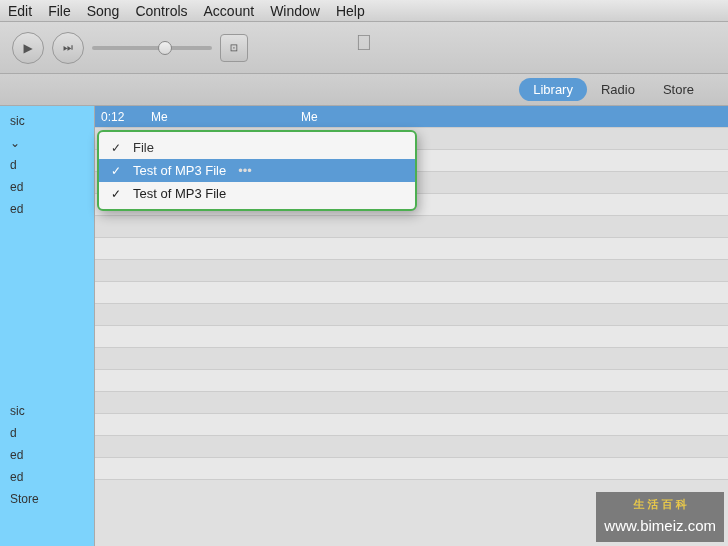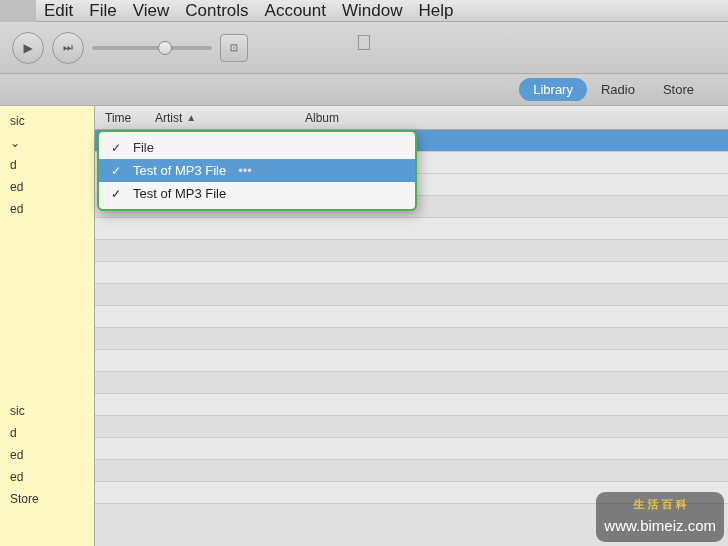--- a/index.html
+++ b/index.html
@@ -14,23 +14,22 @@
 
     
     .menu-bar {
       height: 22px;
       background: linear-gradient(to bottom, #e8e8e8, #d0d0d0);
       display: flex;
       align-items: center;
       padding: 0 8px;
       gap: 16px;
       border-bottom: 1px solid #aaa;
-      font-size: 17px;
+      font-size: 14px;
       color: #222;
-      margin-left: 36px;
     }
     .menu-item {
       cursor: pointer;
     }
 
     
     .toolbar {
       height: 52px;
       background: linear-gradient(to bottom, #d8d8d8, #c8c8c8);
       display: flex;
@@ -144,21 +143,21 @@
 
     
     .main-layout {
       display: flex;
       height: calc(546px - 22px - 52px - 32px);
     }
 
     
     .sidebar {
       width: 95px;
-      background: #fef9c3;
+      background: #7dd3fc;
       border-right: 1px solid #aaa;
       padding-top: 4px;
     }
 
     .sidebar-item {
       padding: 4px 10px;
       font-size: 12px;
       color: #333;
       cursor: pointer;
     }
@@ -258,21 +257,21 @@
 
     
     .watermark {
       position: absolute;
       bottom: 4px;
       right: 4px;
       background: rgba(0,0,0,0.45);
       color: #e8c84a;
       font-size: 11px;
       padding: 4px 8px;
-      border-radius: 9px;
+      border-radius: 0;
       line-height: 1.6;
       text-align: center;
       font-weight: bold;
     }
     .watermark .site {
       color: white;
       font-size: 15px;
       font-weight: normal;
     }
 
@@ -280,21 +279,21 @@
       font-size: 10px;
       color: #555;
     }
   </style>
 </head>
 <body>
 
 <div class="menu-bar">
   <span class="menu-item">Edit</span>
   <span class="menu-item">File</span>
-  <span class="menu-item">View</span>
+  <span class="menu-item">Song</span>
   <span class="menu-item">Controls</span>
   <span class="menu-item">Account</span>
   <span class="menu-item">Window</span>
   <span class="menu-item">Help</span>
 </div>
 
 <div class="toolbar">
   <div class="play-btn">▶</div>
   <div class="skip-btn">⏭</div>
   <div class="progress-bar-container">
@@ -324,28 +323,20 @@
     <div style="height:180px;"></div>
     <div class="sidebar-item">sic</div>
     <div class="sidebar-item">d</div>
     <div class="sidebar-item">ed</div>
     <div class="sidebar-item">ed</div>
     <div class="sidebar-item">Store</div>
   </div>
 
   <div class="content-area">
 
-    <div class="table-header">
-      <div class="col-time">Time</div>
-      <div class="col-artist">
-        <span>Artist</span>
-        <span class="sort-arrow">▲</span>
-      </div>
-      <div class="col-album">Album</div>
-    </div>
 
     <div class="table-row selected">
       <div class="col-time">0:12</div>
       <div class="col-artist">Me</div>
       <div class="col-album">Me</div>
     </div>
     <div class="table-row">
       <div class="col-time">0:12</div>
       <div class="col-artist">Me</div>
       <div class="col-album">Me</div>

